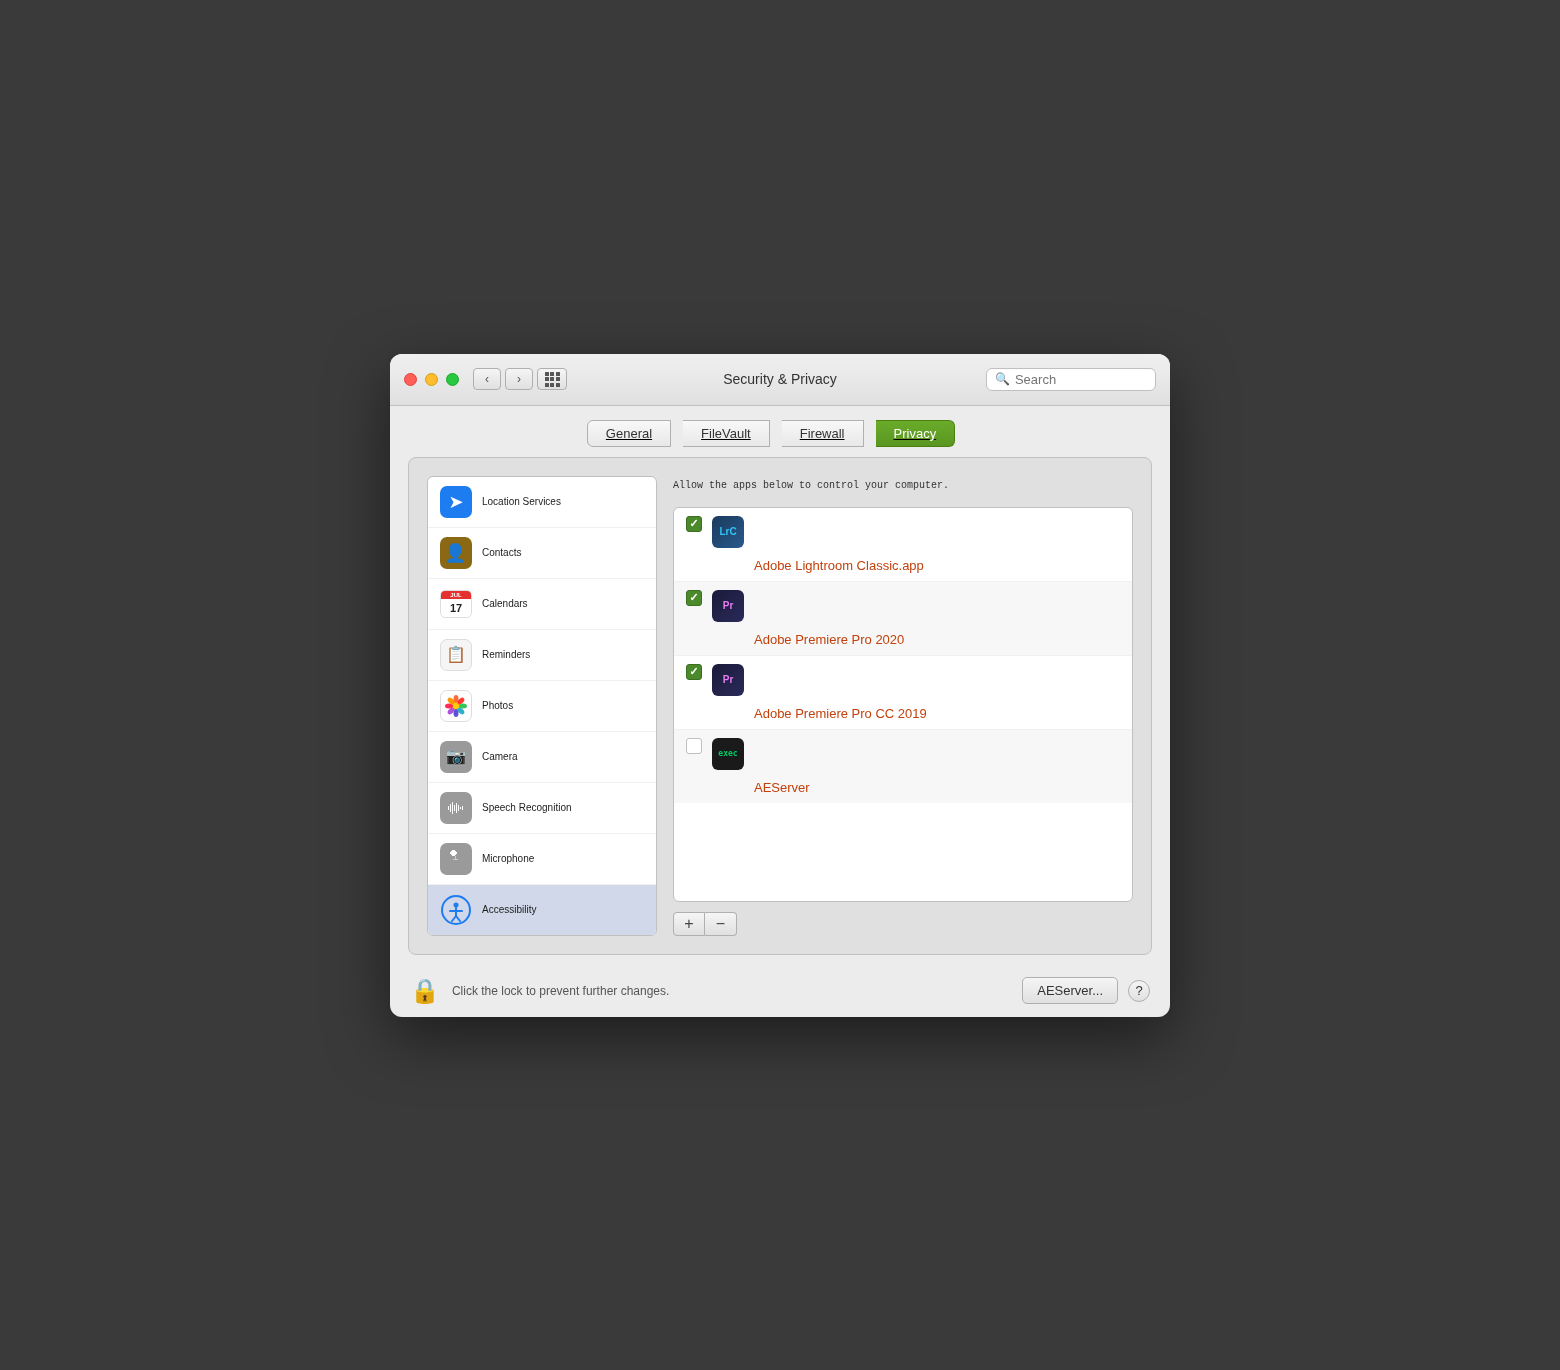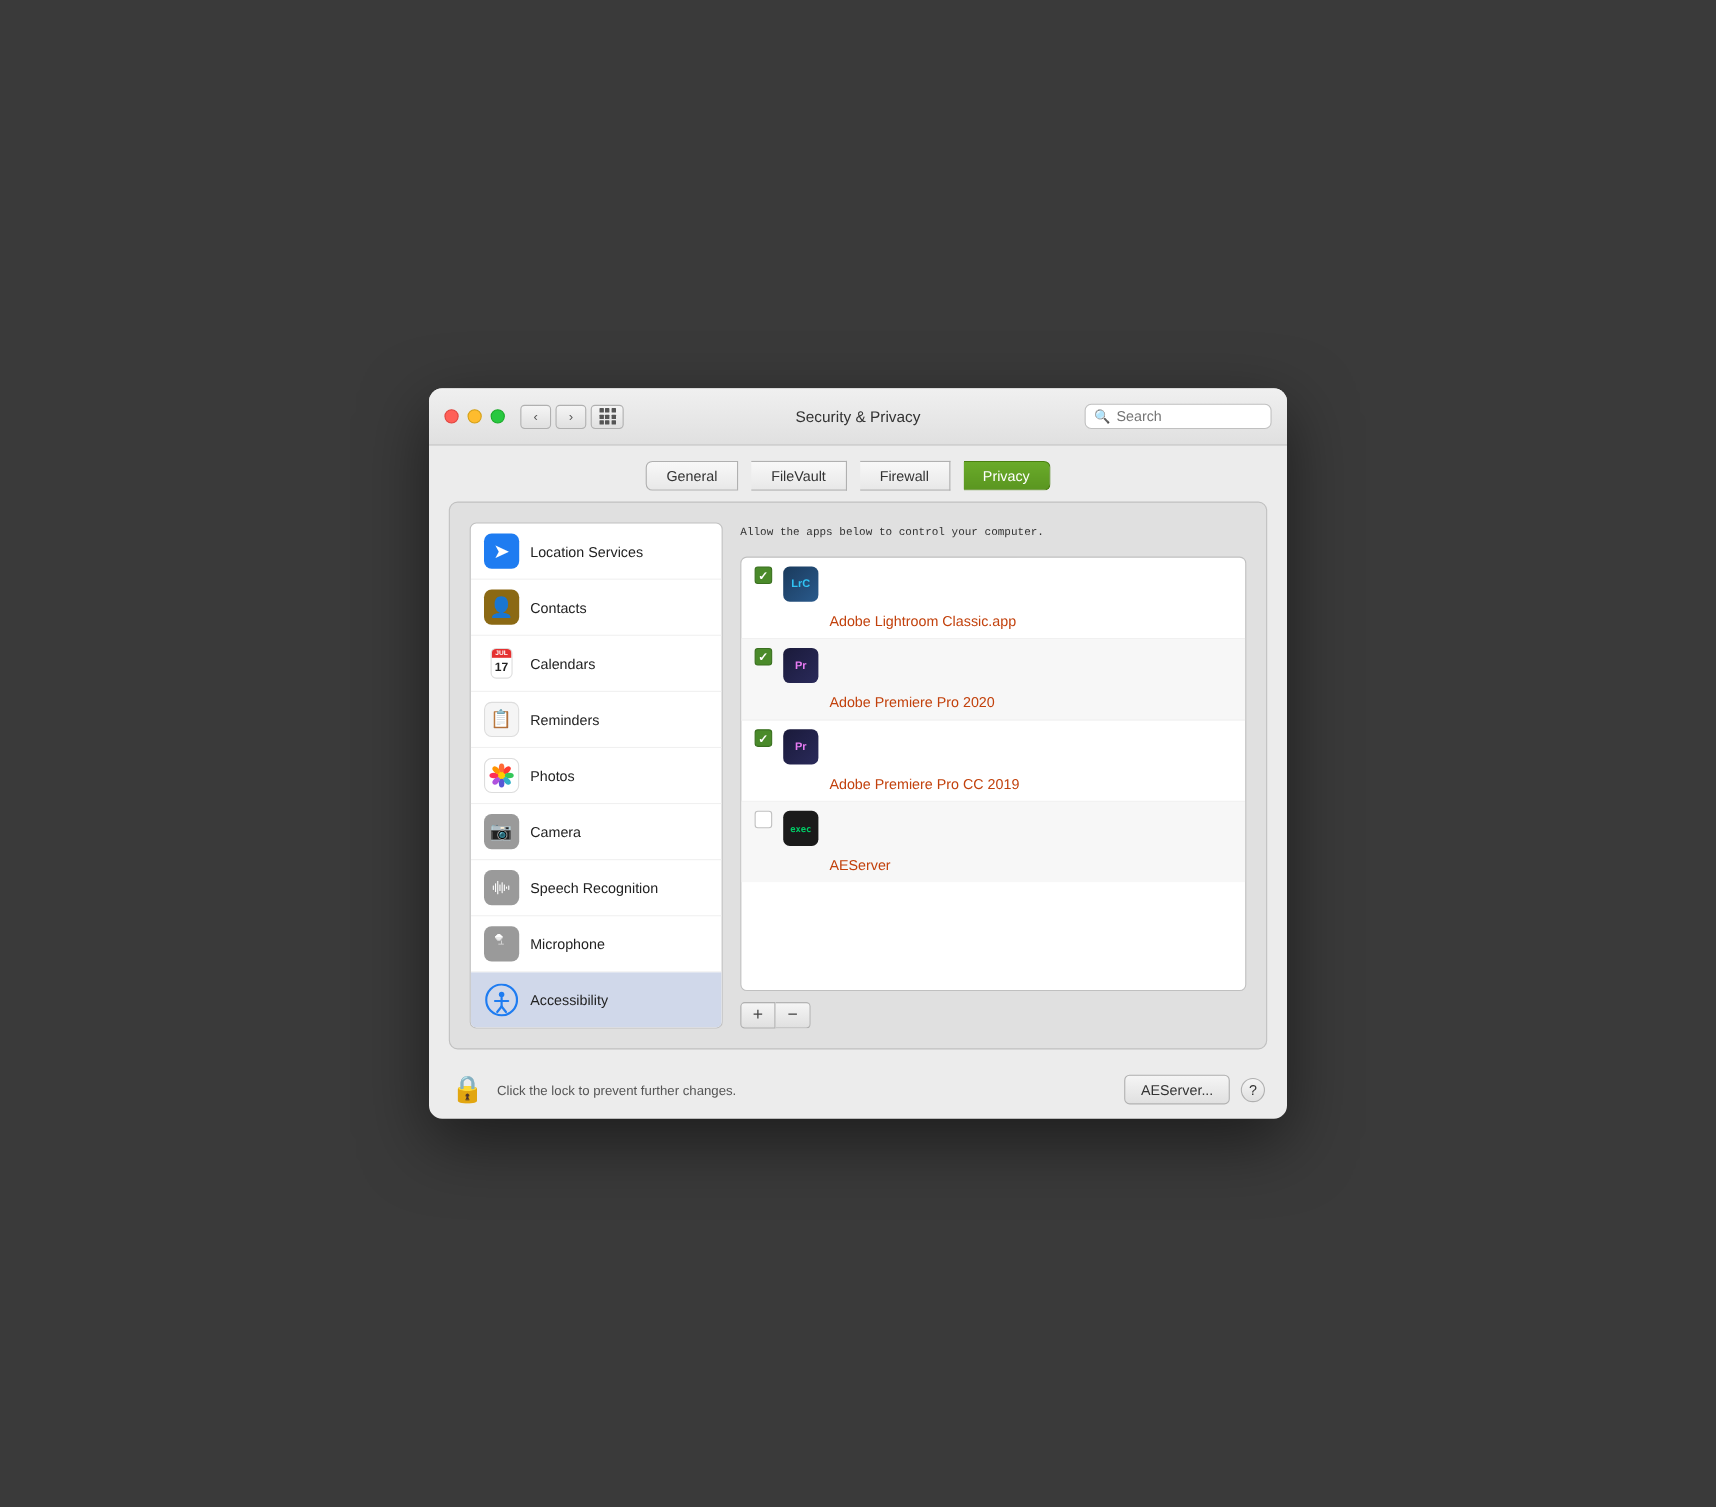--- a/index.html
+++ b/index.html
@@ -112,20 +112,21 @@
       color: #4d7c0f;
       background: transparent;
       width: 100%;
     }
     .tabs-bar {
       display: flex;
       justify-content: center;
       gap: 12px;
       padding: 14px 18px 10px 0;
       background: #ececec;
+      text-decoration: underline;
     }
     .tab {
       padding: 5px 18px;
       font-size: 13px;
       border: 1px solid #b0b0b0;
       background: linear-gradient(to bottom, #f8f8f8, #e8e8e8);
       cursor: pointer;
       color: #333;
     }
     .tab:first-child { border-radius: 6px 0 0 6px; }
@@ -171,21 +172,21 @@
       align-items: center;
       justify-content: center;
       flex-shrink: 0;
       font-size: 16px;
       overflow: hidden;
     }
     .sidebar-icon.blue { background: #1e7cf1; }
     .sidebar-icon.brown { background: #8b6340; }
     .sidebar-icon.gray { background: #9a9a9a; }
     .sidebar-label {
-      font-size: 13px;
+      font-size: 10px;
       color: #222;
     }
     .main-panel {
       flex: 1;
       display: flex;
       flex-direction: column;
       gap: 10px;
     }
     .panel-description {
       font-size: 10px;
@@ -305,21 +306,21 @@
       display: flex;
       align-items: center;
       justify-content: center;
       font-size: 13px;
       cursor: pointer;
       color: #333;
     }
 
     
     .calendar-mini {
-      width: 20px;
+      width: 32px;
       height: 28px;
       border-radius: 5px;
       overflow: hidden;
       border: 1px solid #ddd;
       background: white;
     }
     .cal-header {
       background: #e53030;
       color: white;
       font-size: 6px;

